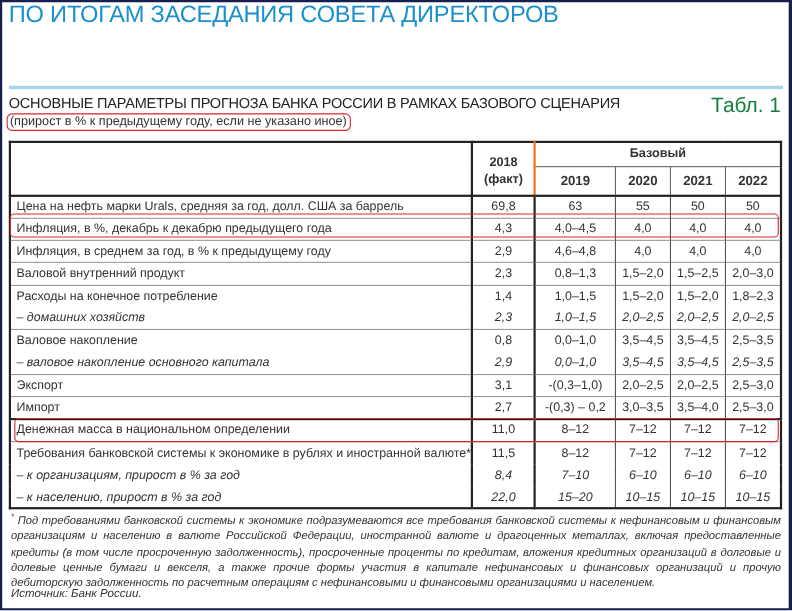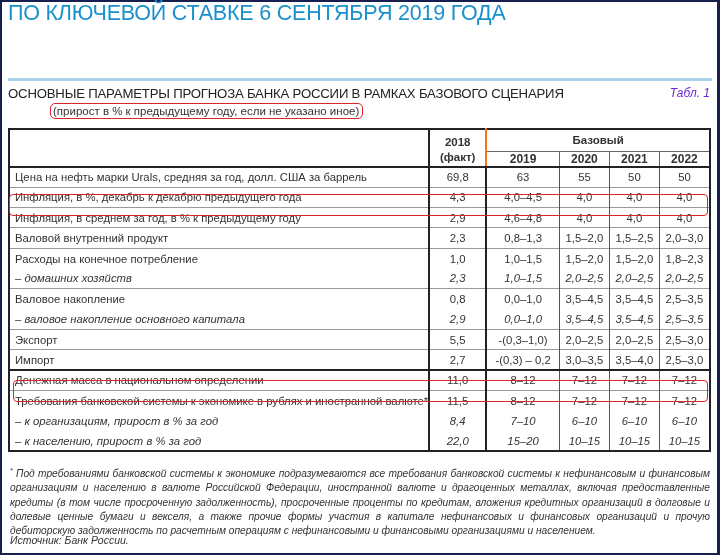--- a/index.html
+++ b/index.html
@@ -3,58 +3,58 @@
 <meta charset="utf-8">
 <style>
   * { box-sizing: border-box; margin: 0; padding: 0; }
   html, body { width: 720px; height: 555px; overflow: hidden; background: #ffffff; }
   body { font-family: "Liberation Sans", "DejaVu Sans", sans-serif; color: #222; position: relative; }
   .frame { position: absolute; left: 0; top: 0; width: 720px; height: 555px; border: 2px solid #17204d; border-right-width: 3px; border-bottom-width: 2px; }
   .title { position: absolute; left: 8px; top: 1px; color: #1a90cc; font-size: 21.5px; line-height: 24px; font-weight: normal; letter-spacing: -0.2px; }
   .title div { white-space: nowrap; }
   .rule { position: absolute; left: 8px; right: 8px; top: 78px; height: 3px; background: #a8d3ea; }
   .subtitle { position: absolute; left: 8px; top: 86px; font-size: 13.2px; color: #222; letter-spacing: -0.2px; white-space: nowrap; }
-  .tabl { position: absolute; right: 10px; top: 86px; font-size: 12px; font-style: italic; color: #6d28d9; }
-  .units { position: absolute; left: 6px; top: 103px; font-size: 11.5px; color: #333; border: 1.5px solid #d9262c; border-radius: 5px; padding: 1px 3px 1px 2px; white-space: nowrap; margin-left: 44px; }
+  .tabl { position: absolute; right: 10px; top: 86px; font-size: 19px; color: #15803d; }
+  .units { position: absolute; left: 6px; top: 103px; font-size: 11.5px; color: #333; border: 1.5px solid #d9262c; border-radius: 5px; padding: 1px 3px 1px 2px; white-space: nowrap; }
 
   table.t { position: absolute; left: 8px; top: 128px; width: 703px; border-collapse: collapse; font-size: 11.3px; color: #333; }
   table.t td { height: 20.3px; padding: 0; border-left: 1px solid #555; border-right: 1px solid #555; vertical-align: middle; }
   table.t td.lbl { padding-left: 5px; border-left: 2px solid #222; white-space: nowrap; }
   table.t td.num { text-align: center; }
   table.t td.c18 { border-right: 2px solid #222; border-left: 2px solid #222; }
   table.t td.last { border-right: 2px solid #222; }
   table.t tr.sep td { border-top: 1px solid #999; }
   table.t tr.thick td { border-top: 2px solid #222; }
   table.t tr.lastrow td { border-bottom: 2px solid #222; }
   table.t tr.sub td { font-style: italic; }
   table.t tr.sub td.lbl { }
 
   table.t th { font-weight: bold; font-size: 11.5px; color: #333; text-align: center; padding: 0; }
   table.t thead th { border: 1px solid #666; }
   table.t thead th.blank { border-left: 2px solid #222; border-top: 2px solid #222; border-bottom: 2px solid #222; border-right: 2px solid #222; width: 382px; }
   table.t thead th.h18 { border-top: 2px solid #222; border-bottom: 2px solid #222; border-right: 2px solid #f97316; width: 57px; line-height: 15px; padding-top: 4px; }
   table.t thead th.base { border-top: 2px solid #222; border-right: 2px solid #222; height: 22px; }
-  table.t thead th.yr { border-bottom: 2px solid #222; height: 16px; font-size: 12px; }
+  table.t thead th.yr { border-bottom: 2px solid #222; height: 27px; font-size: 12px; }
   table.t thead th.yr.last { border-right: 2px solid #222; }
 
   .hl { position: absolute; border: 1.5px solid #d9262c; border-radius: 4px; pointer-events: none; }
   .hl1 { left: 9px; top: 194px; width: 699px; height: 22px; }
   .hl2 { left: 13px; top: 380px; width: 695px; height: 22px; }
 
   .note { position: absolute; left: 10px; top: 464px; width: 700px; font-size: 10.2px; line-height: 14.1px; font-style: italic; color: #333; text-align: justify; }
   .note sup { font-size: 7px; }
   .src { position: absolute; left: 10px; top: 534px; font-size: 10.5px; font-style: italic; color: #333; }
 </style>
 </head>
 <body>
 
 <div class="frame"></div>
 
 <div class="title">
-  <div>ПО КЛЮЧЕВОЙ СТАВКЕ 6 СЕНТЯБРЯ 2019 ГОДА</div>
+  <div>ПО ИТОГАМ ЗАСЕДАНИЯ СОВЕТА ДИРЕКТОРОВ</div>
 </div>
 
 <div class="rule"></div>
 
 <div class="subtitle">ОСНОВНЫЕ ПАРАМЕТРЫ ПРОГНОЗА БАНКА РОССИИ В РАМКАХ БАЗОВОГО СЦЕНАРИЯ</div>
 <div class="tabl">Табл. 1</div>
 <div class="units">(прирост в % к предыдущему году, если не указано иное)</div>
 
 <table class="t">
   <thead>
@@ -101,21 +101,21 @@
       <tr class="sep">
         <td class="lbl">Валовой внутренний продукт</td>
         <td class="num c18">2,3</td>
         <td class="num">0,8–1,3</td>
         <td class="num">1,5–2,0</td>
         <td class="num">1,5–2,5</td>
         <td class="num last">2,0–3,0</td>
       </tr>
       <tr class="sep">
         <td class="lbl">Расходы на конечное потребление</td>
-        <td class="num c18">1,0</td>
+        <td class="num c18">1,4</td>
         <td class="num">1,0–1,5</td>
         <td class="num">1,5–2,0</td>
         <td class="num">1,5–2,0</td>
         <td class="num last">1,8–2,3</td>
       </tr>
       <tr class="sub">
         <td class="lbl">– домашних хозяйств</td>
         <td class="num c18">2,3</td>
         <td class="num">1,0–1,5</td>
         <td class="num">2,0–2,5</td>
@@ -133,21 +133,21 @@
       <tr class="sub">
         <td class="lbl">– валовое накопление основного капитала</td>
         <td class="num c18">2,9</td>
         <td class="num">0,0–1,0</td>
         <td class="num">3,5–4,5</td>
         <td class="num">3,5–4,5</td>
         <td class="num last">2,5–3,5</td>
       </tr>
       <tr class="sep">
         <td class="lbl">Экспорт</td>
-        <td class="num c18">5,5</td>
+        <td class="num c18">3,1</td>
         <td class="num">-(0,3–1,0)</td>
         <td class="num">2,0–2,5</td>
         <td class="num">2,0–2,5</td>
         <td class="num last">2,5–3,0</td>
       </tr>
       <tr class="sep">
         <td class="lbl">Импорт</td>
         <td class="num c18">2,7</td>
         <td class="num">-(0,3) – 0,2</td>
         <td class="num">3,0–3,5</td>

